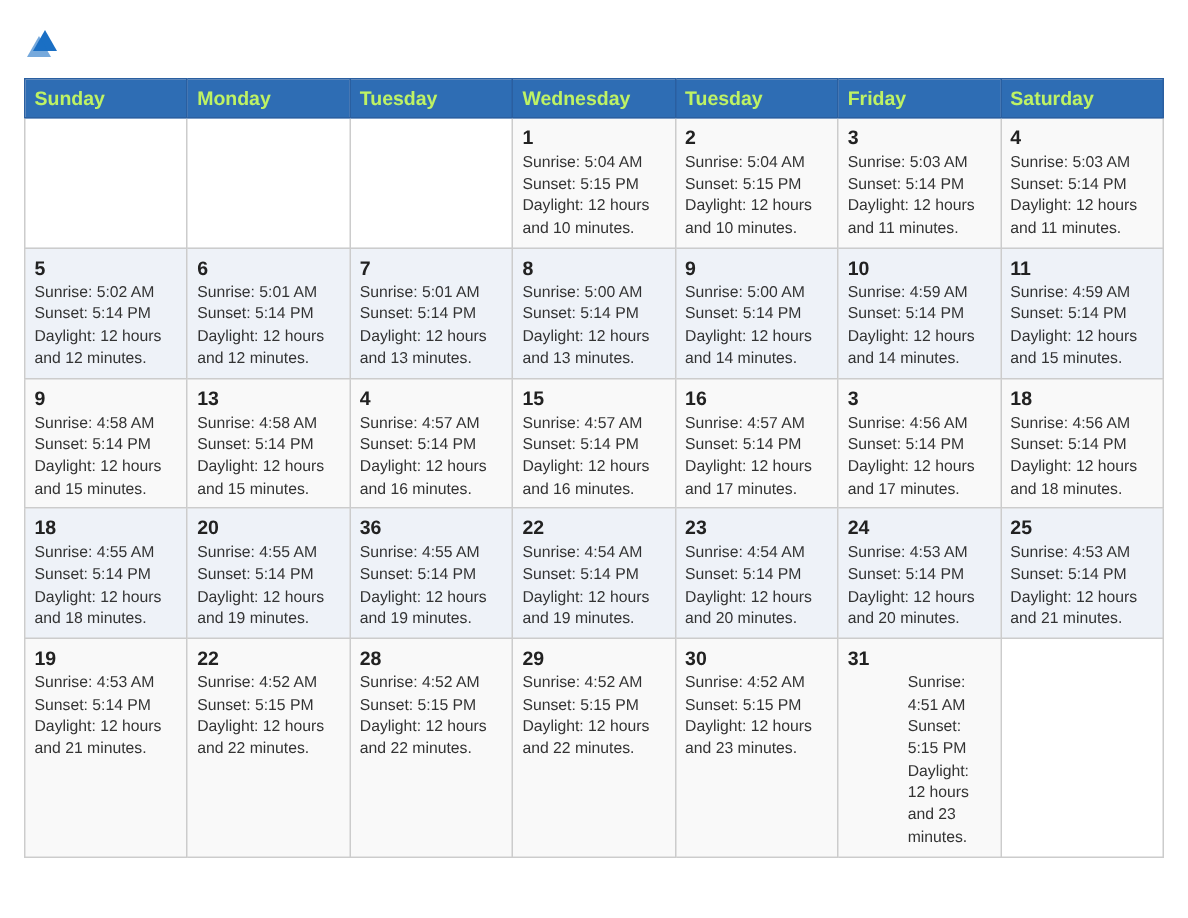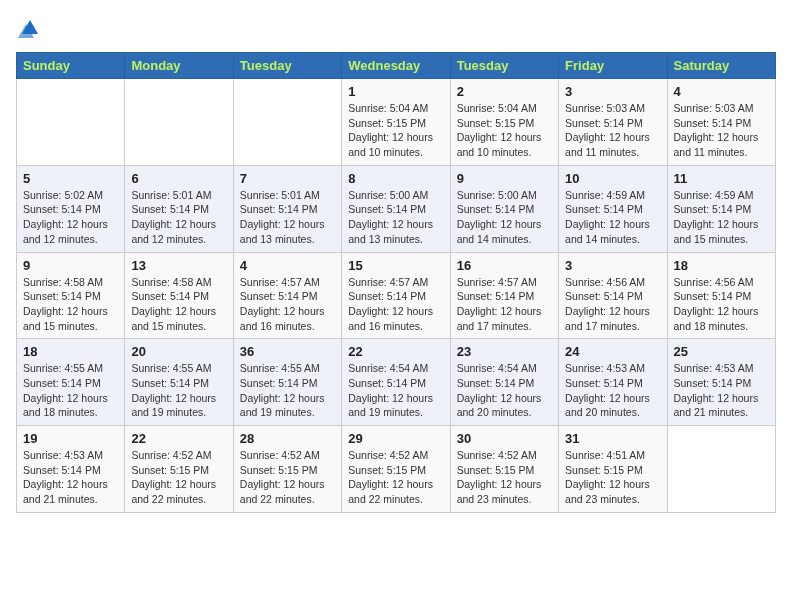--- a/index.html
+++ b/index.html
@@ -355,21 +355,21 @@
           </td>
           <td>
             <span class="day-number">30</span>
             <div class="day-info" style="white-space: pre-line;">Sunrise: 4:52 AM
 Sunset: 5:15 PM
 Daylight: 12 hours
 and 23 minutes.</div>
           </td>
           <td>
             <span class="day-number">31</span>
-            <div class="day-info" style="white-space: pre-line;">Sunrise: 4:51 AM
+            <div class="day-info" style="white-space: pre-line; margin-left: 40px;">Sunrise: 4:51 AM
 Sunset: 5:15 PM
 Daylight: 12 hours
 and 23 minutes.</div>
           </td>
           <td class="empty-cell"></td>
         </tr>
       </tbody>
   </table>
 </div>
 

